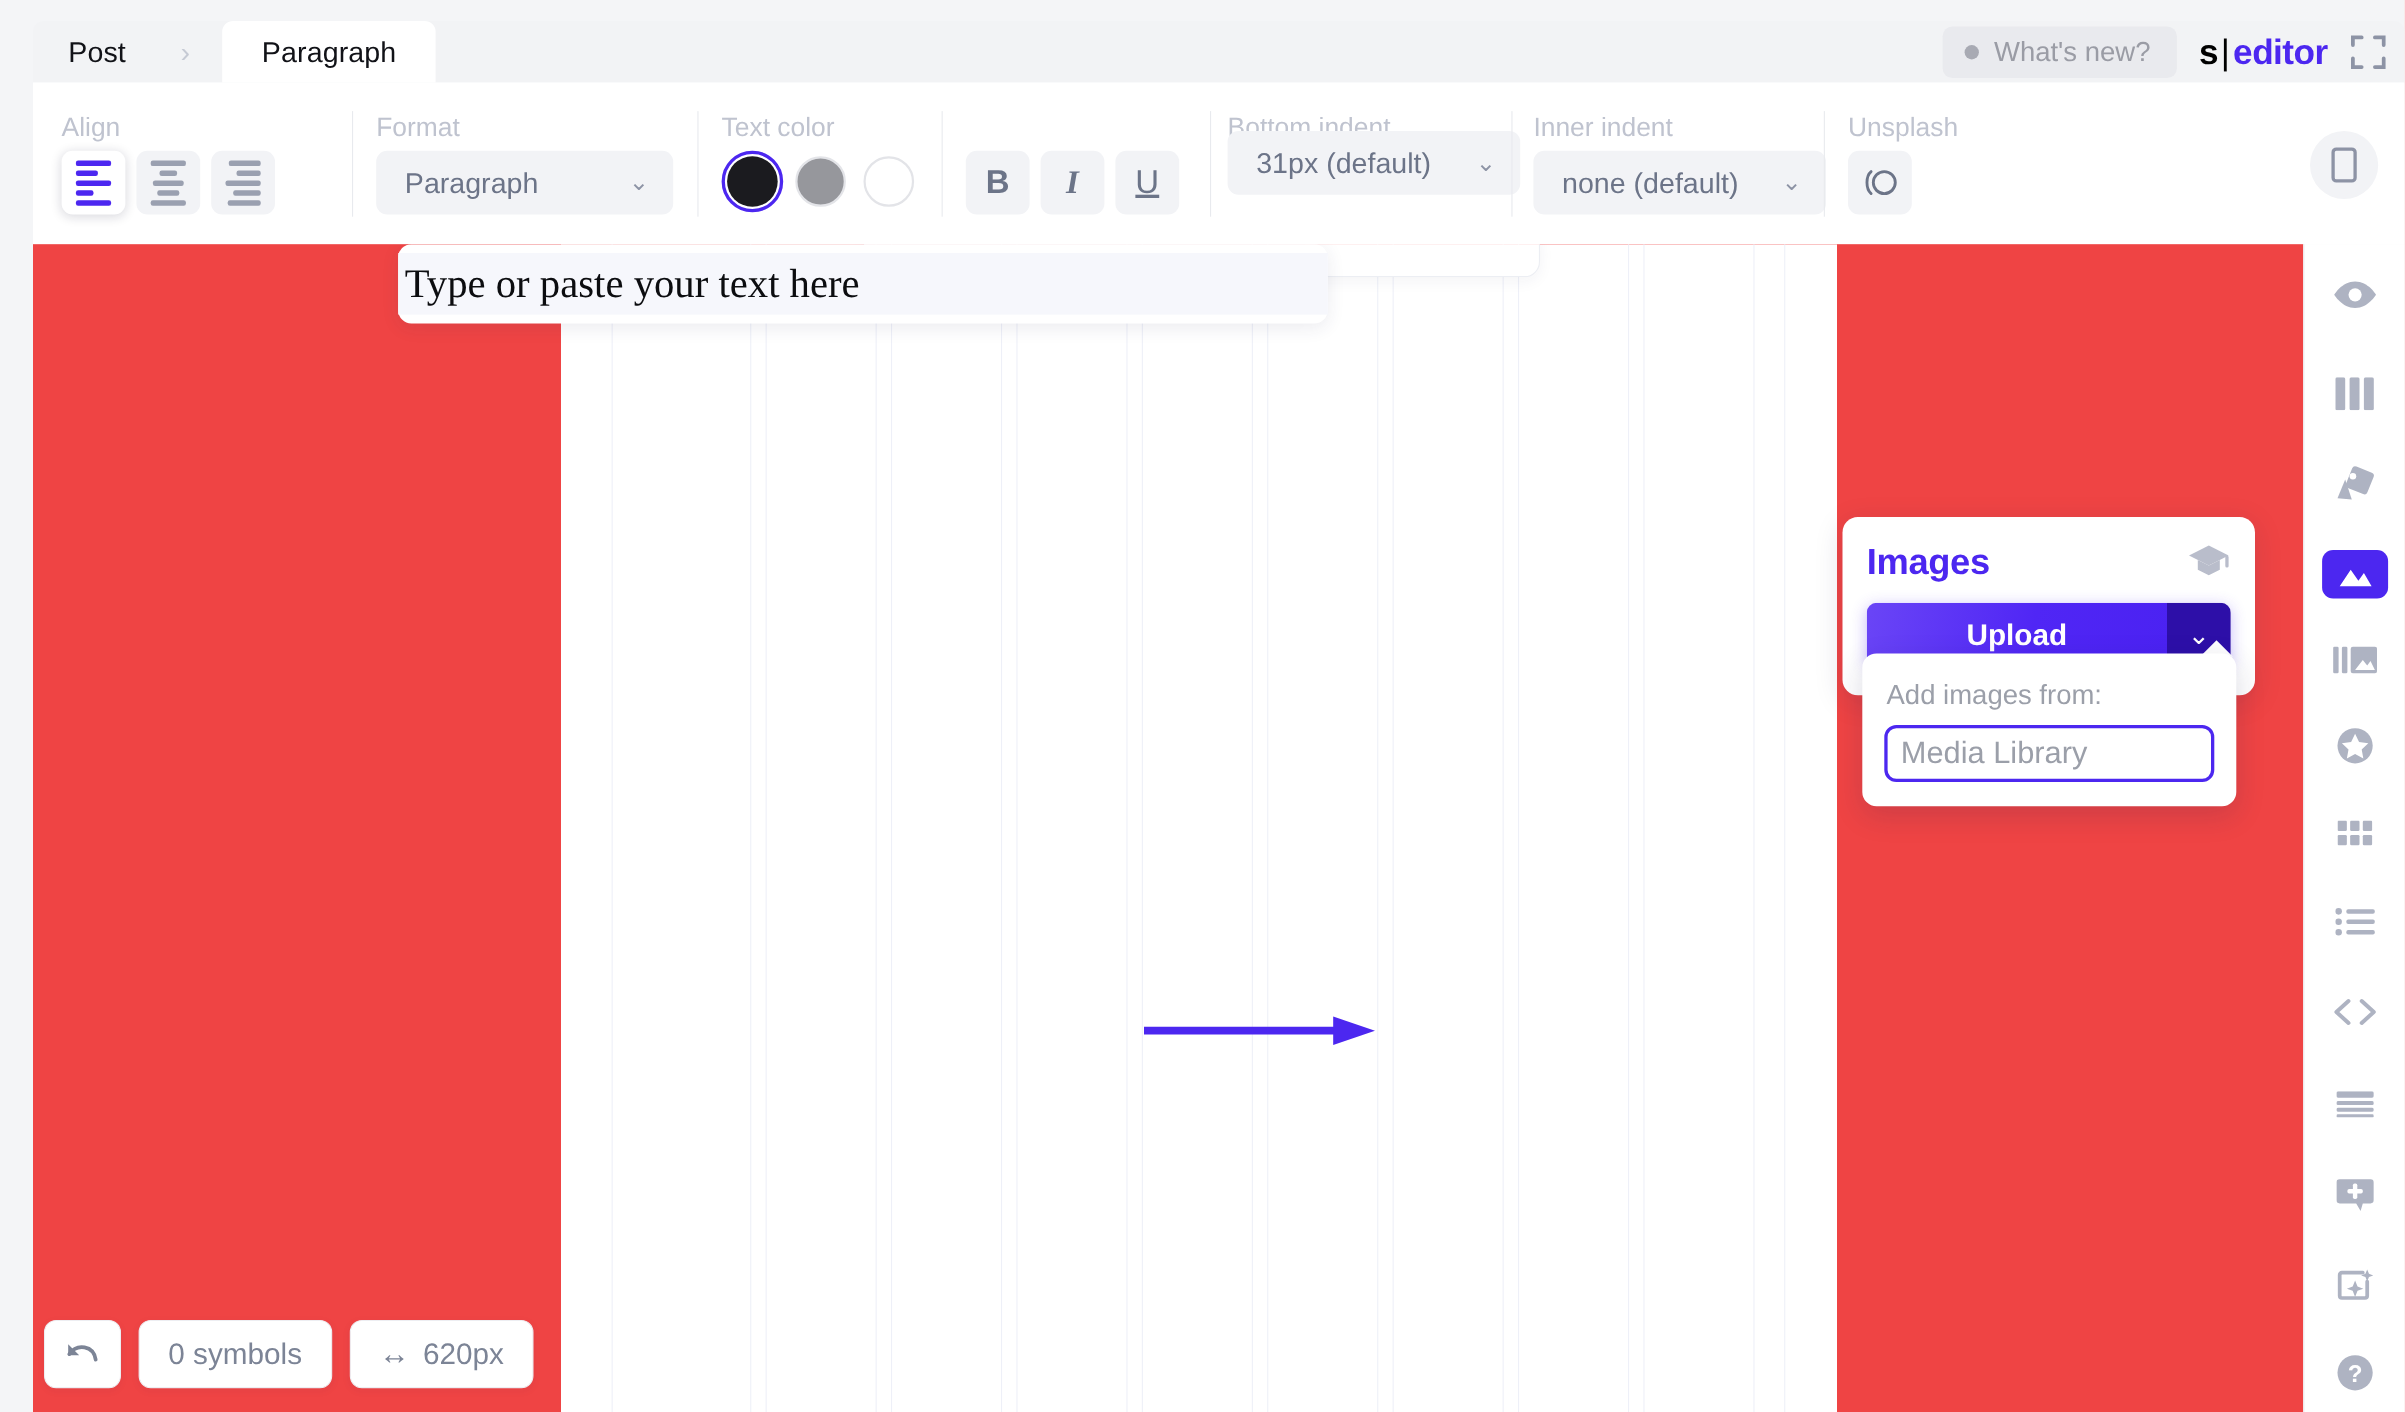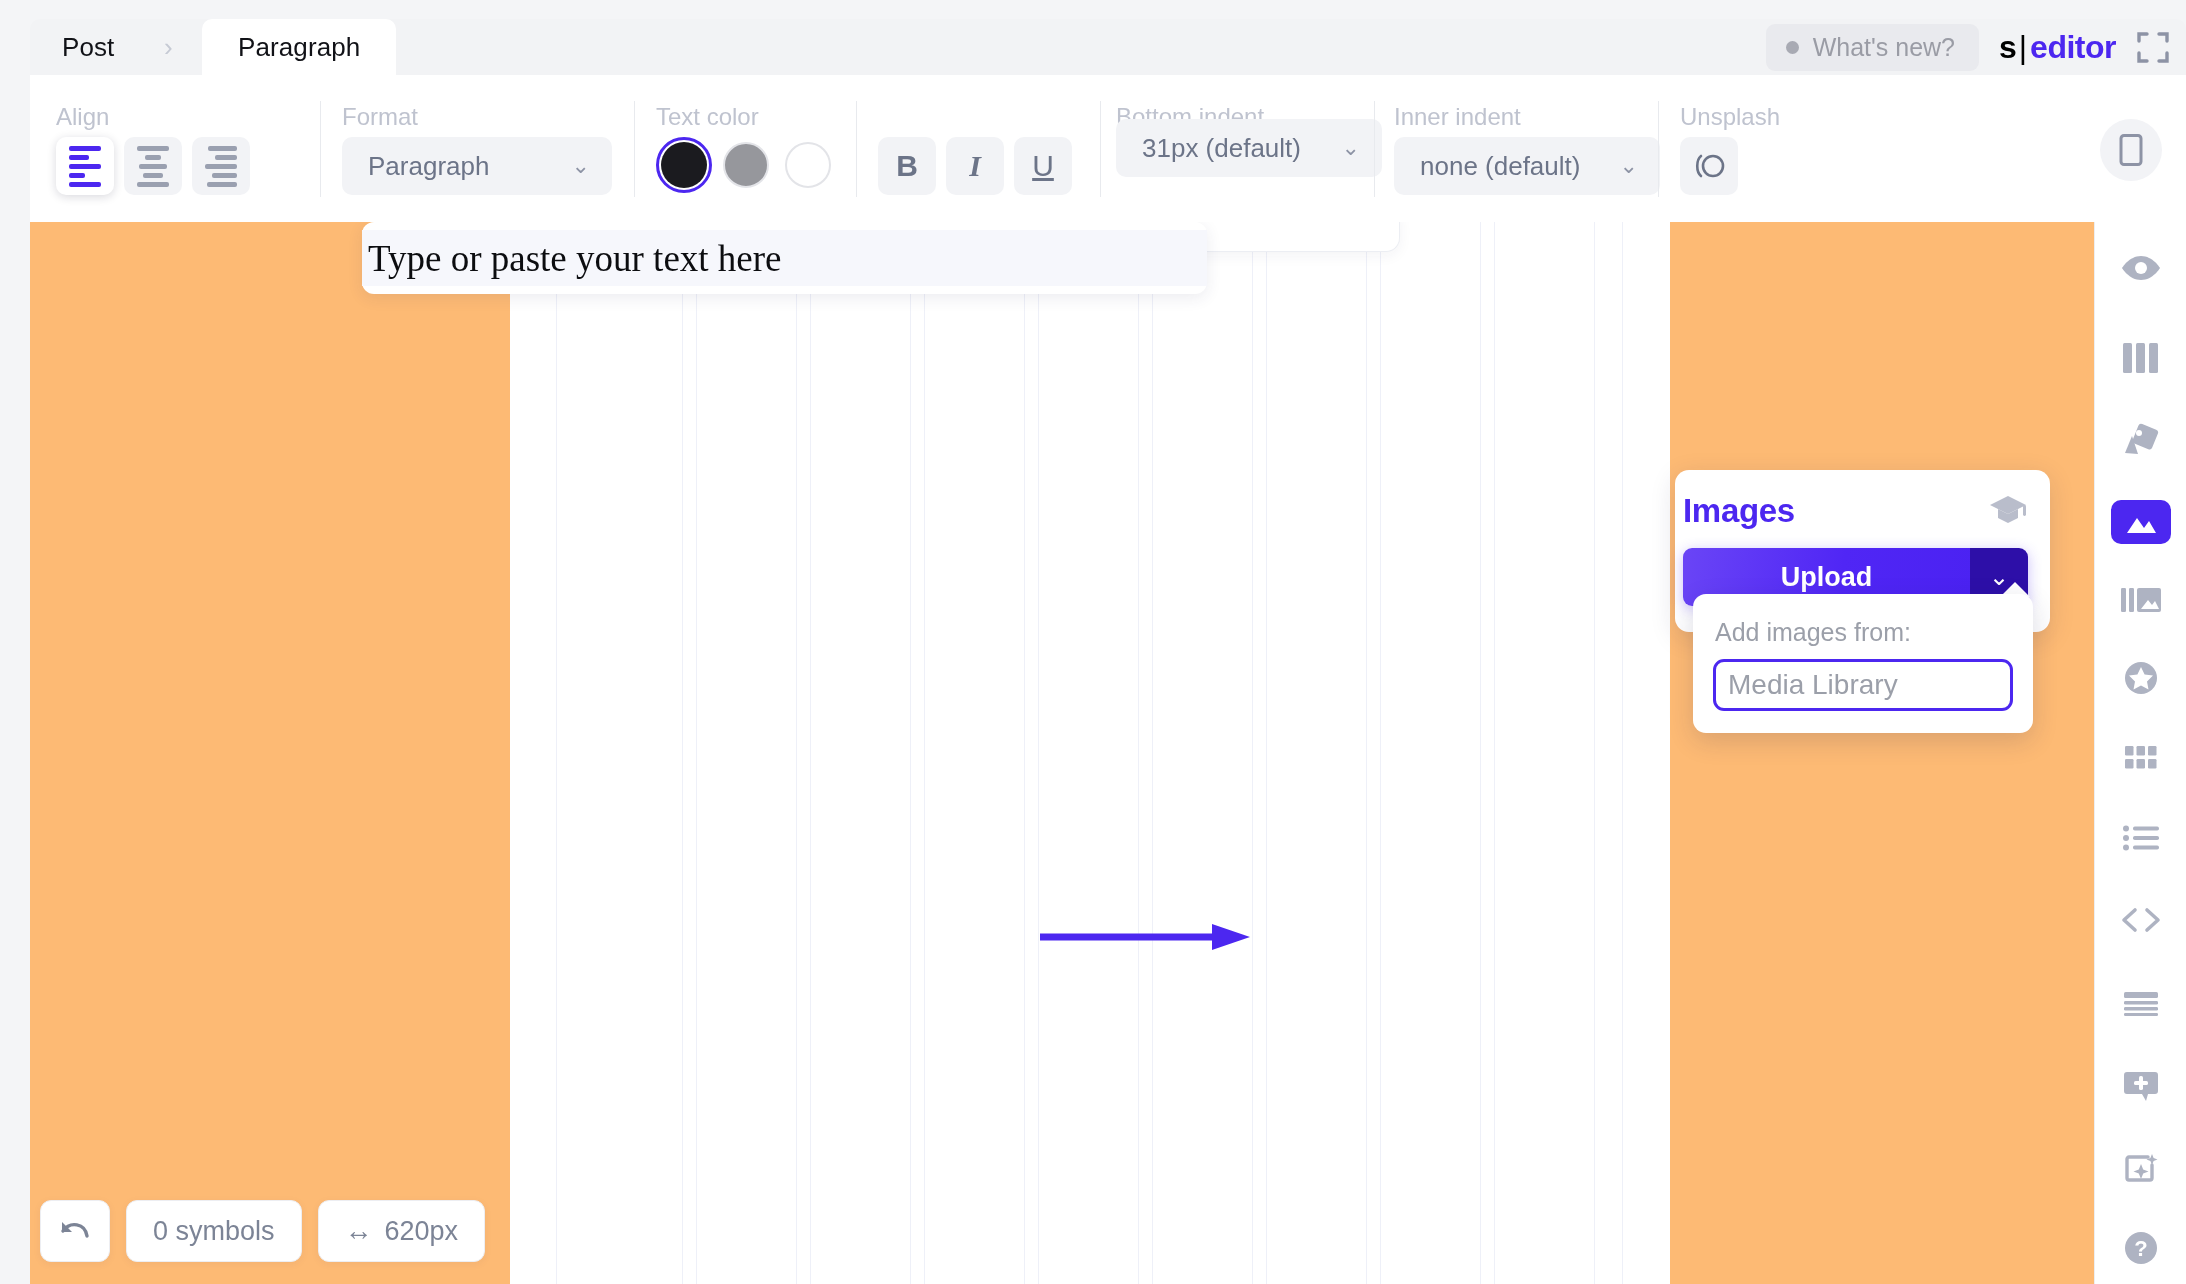--- a/index.html
+++ b/index.html
@@ -111,21 +111,21 @@
 
   .devbtn {
     position: absolute; right: 24px; top: 44px;
     width: 62px; height: 62px; border-radius: 50%; background: #f2f3f6;
     display: flex; align-items: center; justify-content: center; cursor: pointer;
   }
 
   
   .canvas {
     position: absolute; left: 30px; top: 222px; right: 92px; bottom: 0;
-    background: #fdba74; overflow: hidden;
+    background: #ef4444; overflow: hidden;
   }
   .canvas-page {
     position: absolute; left: 480px; top: 0; width: 1160px; height: 100%;
     background: #ffffff;
   }
   .guide { position: absolute; top: 0; bottom: 0; width: 1px; background: #eef0f8; }
 
   .collapsed-panel {
     position: absolute; left: 755px; top: -10px; width: 615px; height: 40px;
     background: #ffffff; border: 1px solid #eceef3; border-top: none;
@@ -150,21 +150,21 @@
   }
 
   
   .arrow-ann { position: absolute; left: 1010px; top: 700px; width: 210px; height: 30px; }
 
   
   .img-panel {
     position: absolute; left: 1675px; top: 470px; width: 375px;
     background: #ffffff; border-radius: 14px;
     box-shadow: 0 6px 26px rgba(30,30,80,.13);
-    padding: 22px 22px 26px 8px;
+    padding: 22px 22px 26px 22px;
   }
   .img-panel-head { display: flex; align-items: center; justify-content: space-between; }
   .img-panel-title { font-size: 33px; font-weight: bold; color: #4c27f0; letter-spacing: -0.3px; }
   .upload-row {
     position: relative; margin-top: 18px; display: flex;
     border-radius: 9px; overflow: hidden;
     box-shadow: 0 3px 14px rgba(76,39,240,.30);
   }
   .upload-main {
     flex: 1; height: 58px;

